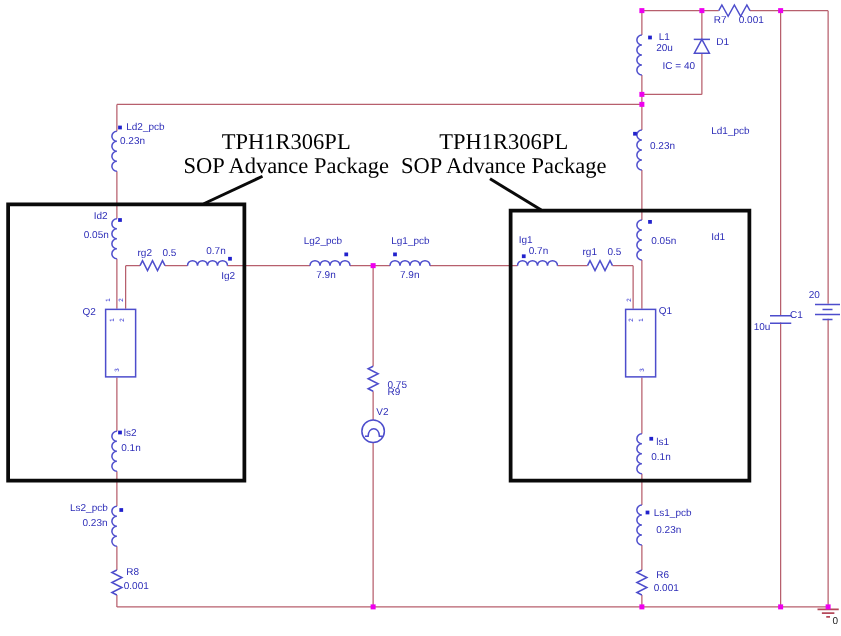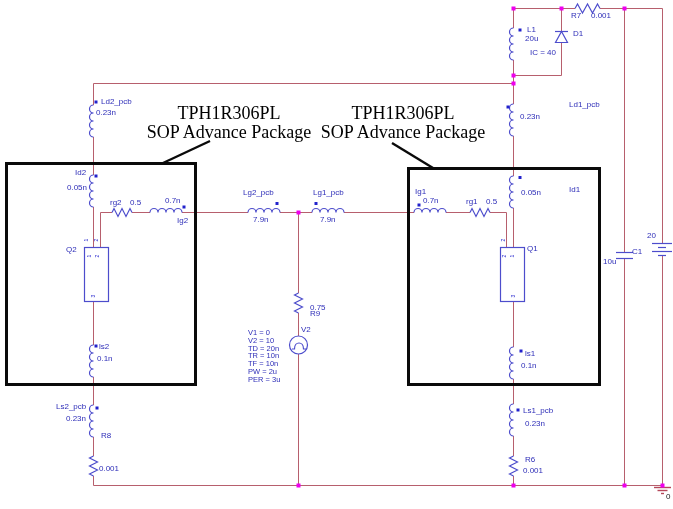--- a/index.html
+++ b/index.html
@@ -204,39 +204,30 @@
   <span class="lbl" style="left:67px;top:183px;">0.05n</span>
   <span class="lbl" style="left:110px;top:198px;">rg2</span>
   <span class="lbl" style="left:130px;top:198px;">0.5</span>
   <span class="lbl" style="left:177px;top:176px;margin-top:40px;">Ig2</span>
   <span class="lbl" style="left:165px;top:196px;">0.7n</span>
   <span class="lbl" style="left:66px;top:245px;">Q2</span>
   <span class="lbl" style="left:99px;top:342px;">ls2</span>
   <span class="lbl" style="left:97px;top:354px;">0.1n</span>
   <span class="lbl" style="left:56px;top:402px;">Ls2_pcb</span>
   <span class="lbl" style="left:66px;top:414px;">0.23n</span>
-  <span class="lbl" style="left:101px;top:431px;">R8</span>
+  <span class="lbl" style="left:101px;top:453px;">R8</span>
   <span class="lbl" style="left:99px;top:464px;">0.001</span>
 
   <span class="lbl" style="left:243px;top:188px;">Lg2_pcb</span>
   <span class="lbl" style="left:253px;top:215px;">7.9n</span>
   <span class="lbl" style="left:313px;top:188px;">Lg1_pcb</span>
   <span class="lbl" style="left:320px;top:215px;">7.9n</span>
   <span class="lbl" style="left:310px;top:297px;margin-top:12px;">R9</span>
   <span class="lbl" style="left:310px;top:303px;">0.75</span>
   <span class="lbl" style="left:301px;top:325px;">V2</span>
-  <div class="params" style="left:248px;top:329px;">
-    <div>V1 = 0</div>
-    <div>V2 = 10</div>
-    <div>TD = 20n</div>
-    <div>TR = 10n</div>
-    <div>TF = 10n</div>
-    <div>PW = 2u</div>
-    <div>PER = 3u</div>
-  </div>
 
   <span class="lbl" style="left:415px;top:187px;">Ig1</span>
   <span class="lbl" style="left:423px;top:196px;">0.7n</span>
   <span class="lbl" style="left:466px;top:197px;">rg1</span>
   <span class="lbl" style="left:486px;top:197px;">0.5</span>
   <span class="lbl" style="left:521px;top:188px;">0.05n</span>
   <span class="lbl" style="left:545px;top:185px;margin-left:24px;">Id1</span>
   <span class="lbl" style="left:527px;top:244px;">Q1</span>
   <span class="lbl" style="left:525px;top:349px;">ls1</span>
   <span class="lbl" style="left:521px;top:361px;">0.1n</span>

